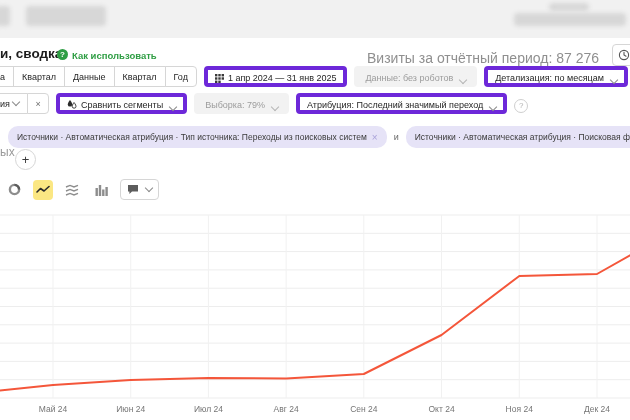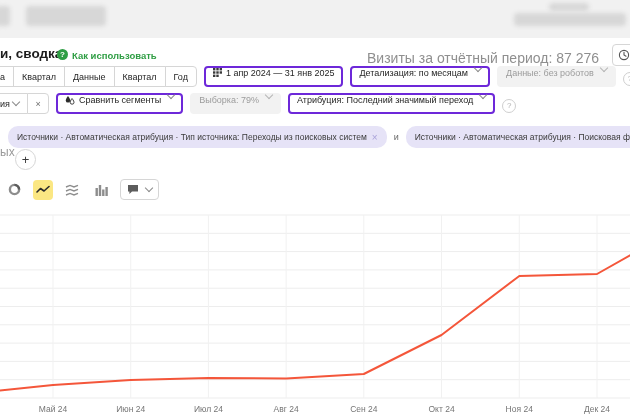--- a/index.html
+++ b/index.html
@@ -13,21 +13,21 @@
   #help-dot{position:absolute;left:57px;top:49px;width:11px;height:11px;border-radius:50%;
             background:#2f9e44;color:#fff;font-size:8px;line-height:11px;text-align:center;font-weight:700;}
   #help-link{position:absolute;left:72px;top:50px;font-size:9.5px;font-weight:700;color:#2f9e44;white-space:nowrap;cursor:pointer;text-align:right;}
   #visits-summary{position:absolute;right:31px;top:50px;font-size:14px;color:#8f8f8f;white-space:nowrap;}
   #history-btn{position:absolute;left:612px;top:44px;width:24px;height:22px;border:1px solid #d6d6d6;border-radius:4px;
                background:#fff;display:flex;align-items:center;justify-content:center;box-sizing:border-box;}
   
   .ctl-row{position:absolute;display:flex;align-items:flex-start;gap:7px;white-space:nowrap;}
   #row1{left:-30px;top:66px;}
   #row2{left:-42px;top:93px;}
-  .btn{display:flex;align-items:flex-start;gap:4px;height:21px;border:2px solid #6d28d9;border-radius:4px;
+  .btn{display:flex;align-items:flex-end;gap:4px;height:21px;border:4px solid #6d28d9;border-radius:4px;
        background:#fff;padding:0 7px;font-size:9px;color:#262626;box-sizing:border-box;cursor:pointer;}
   .btn.gray{background:#f2f2f2;border-color:#f2f2f2;color:#9c9c9c;}
   .seg-group{display:flex;}
   .seg-group .seg{border:1px solid #d6d6d6;background:#fff;height:21px;display:flex;align-items:center;
        justify-content:center;font-size:9px;padding:0 8px;box-sizing:border-box;margin-left:-1px;cursor:pointer;}
   .seg-group .seg:first-child{margin-left:0;border-radius:4px 0 0 4px;}
   .seg-group .seg:last-child{border-radius:0 4px 4px 0;}
   .seg.clipped{width:44px;justify-content:flex-end;}
   .chev{display:inline-block;width:5px;height:5px;border-right:1.3px solid #8a8a8a;border-bottom:1.3px solid #8a8a8a;
         transform:rotate(45deg);margin-left:3px;margin-top:-3px;flex:none;}
@@ -91,26 +91,26 @@
             <rect x="6.6" y="0" width="2.4" height="2.4"></rect>
           <rect x="0" y="3.3" width="2.4" height="2.4"></rect>
             <rect x="3.3" y="3.3" width="2.4" height="2.4"></rect>
             <rect x="6.6" y="3.3" width="2.4" height="2.4"></rect>
           <rect x="0" y="6.6" width="2.4" height="2.4"></rect>
             <rect x="3.3" y="6.6" width="2.4" height="2.4"></rect>
         </g>
       </svg>
       <span>1 апр 2024 — 31 янв 2025</span>
     </div>
-    <div class="btn">
-      <span>Детализация: по месяцам</span>
-      <span class="chev"></span>
-    </div>
     <div class="btn gray">
       <span>Данные: без роботов</span>
+      <span class="chev"></span>
+    </div>
+    <div class="btn">
+      <span>Детализация: по месяцам</span>
       <span class="chev"></span>
     </div>
     <div class="qmark">?</div>
   </div>
 
   <div id="row2" class="ctl-row">
     <div class="seg-group">
       <div class="seg" style="width:70px;justify-content:flex-end;">
         <span>вия</span>
         <span class="chev"></span>

